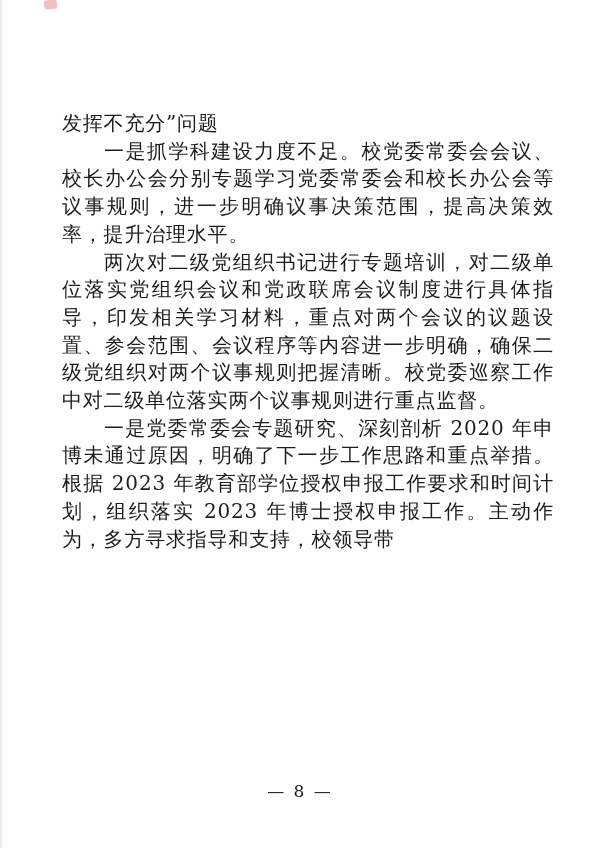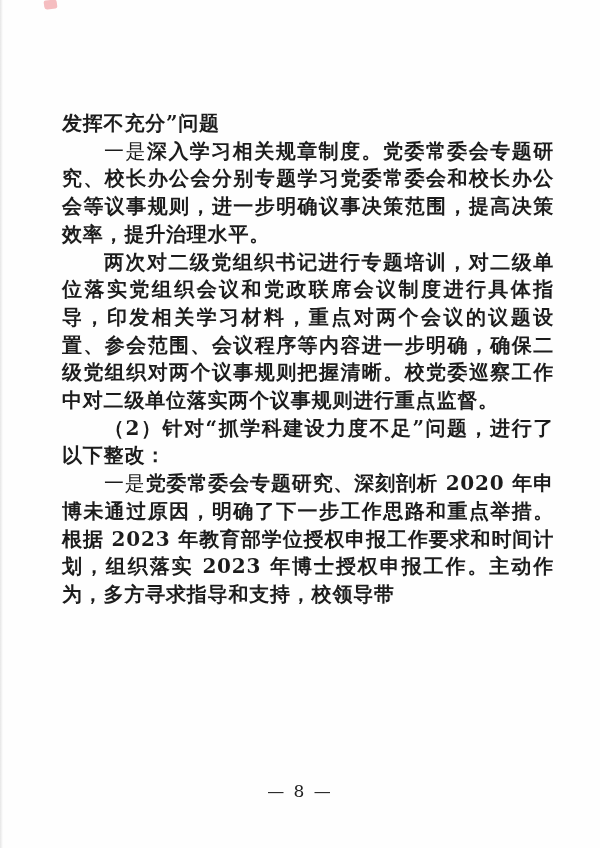--- a/index.html
+++ b/index.html
@@ -48,21 +48,21 @@
   }
   .para {
     margin: 0;
     font-size: 20px;
     line-height: 27.7px;
     letter-spacing: 0.8px;
     text-align: justify;
     text-justify: inter-ideograph;
   }
   .para.indent { text-indent: 42px; }
-  .run { font-weight: bold; }
+  .run { font-weight: normal; }
   .run.bold {
     font-weight: 400;
     font-family: "DejaVu Sans", sans-serif;
   }
   .page-number {
     position: absolute;
     left: 0;
     top: 781px;
     width: 600px;
     text-align: center;
@@ -72,19 +72,18 @@
   }
 </style>
 </head>
 <body>
 
 <div class="page">
   <div class="scan-edge"></div>
   <div class="pen-mark"></div>
   <div class="body-text">
       <p class="para"><span class="run">发挥不充分”问题</span></p>
-      <p class="para indent"><span class="run bold">一是</span><span class="run">深入学习相关规章制度。党委常委会专题研究、校长办公会分别专题学习党委常委会和校长办公会等议事规则，进一步明确议事决策范围，提高决策效率，提升治理水平。</span></p>
+      <p class="para indent"><span class="run bold">一是</span><span class="run">抓学科建设力度不足。校党委常委会会议、校长办公会分别专题学习党委常委会和校长办公会等议事规则，进一步明确议事决策范围，提高决策效率，提升治理水平。</span></p>
       <p class="para indent"><span class="run">两次对二级党组织书记进行专题培训，对二级单位落实党组织会议和党政联席会议制度进行具体指导，印发相关学习材料，重点对两个会议的议题设置、参会范围、会议程序等内容进一步明确，确保二级党组织对两个议事规则把握清晰。校党委巡察工作中对二级单位落实两个议事规则进行重点监督。</span></p>
-      <p class="para indent"><span class="run">（2）针对“抓学科建设力度不足”问题，进行了以下整改：</span></p>
       <p class="para indent"><span class="run bold">一是</span><span class="run">党委常委会专题研究、深刻剖析 2020 年申博未通过原因，明确了下一步工作思路和重点举措。根据 2023 年教育部学位授权申报工作要求和时间计划，组织落实 2023 年博士授权申报工作。主动作为，多方寻求指导和支持，校领导带</span></p>
     </div>
   <div class="page-number">— 8 —</div>
 </div>
 
 </body></html>

